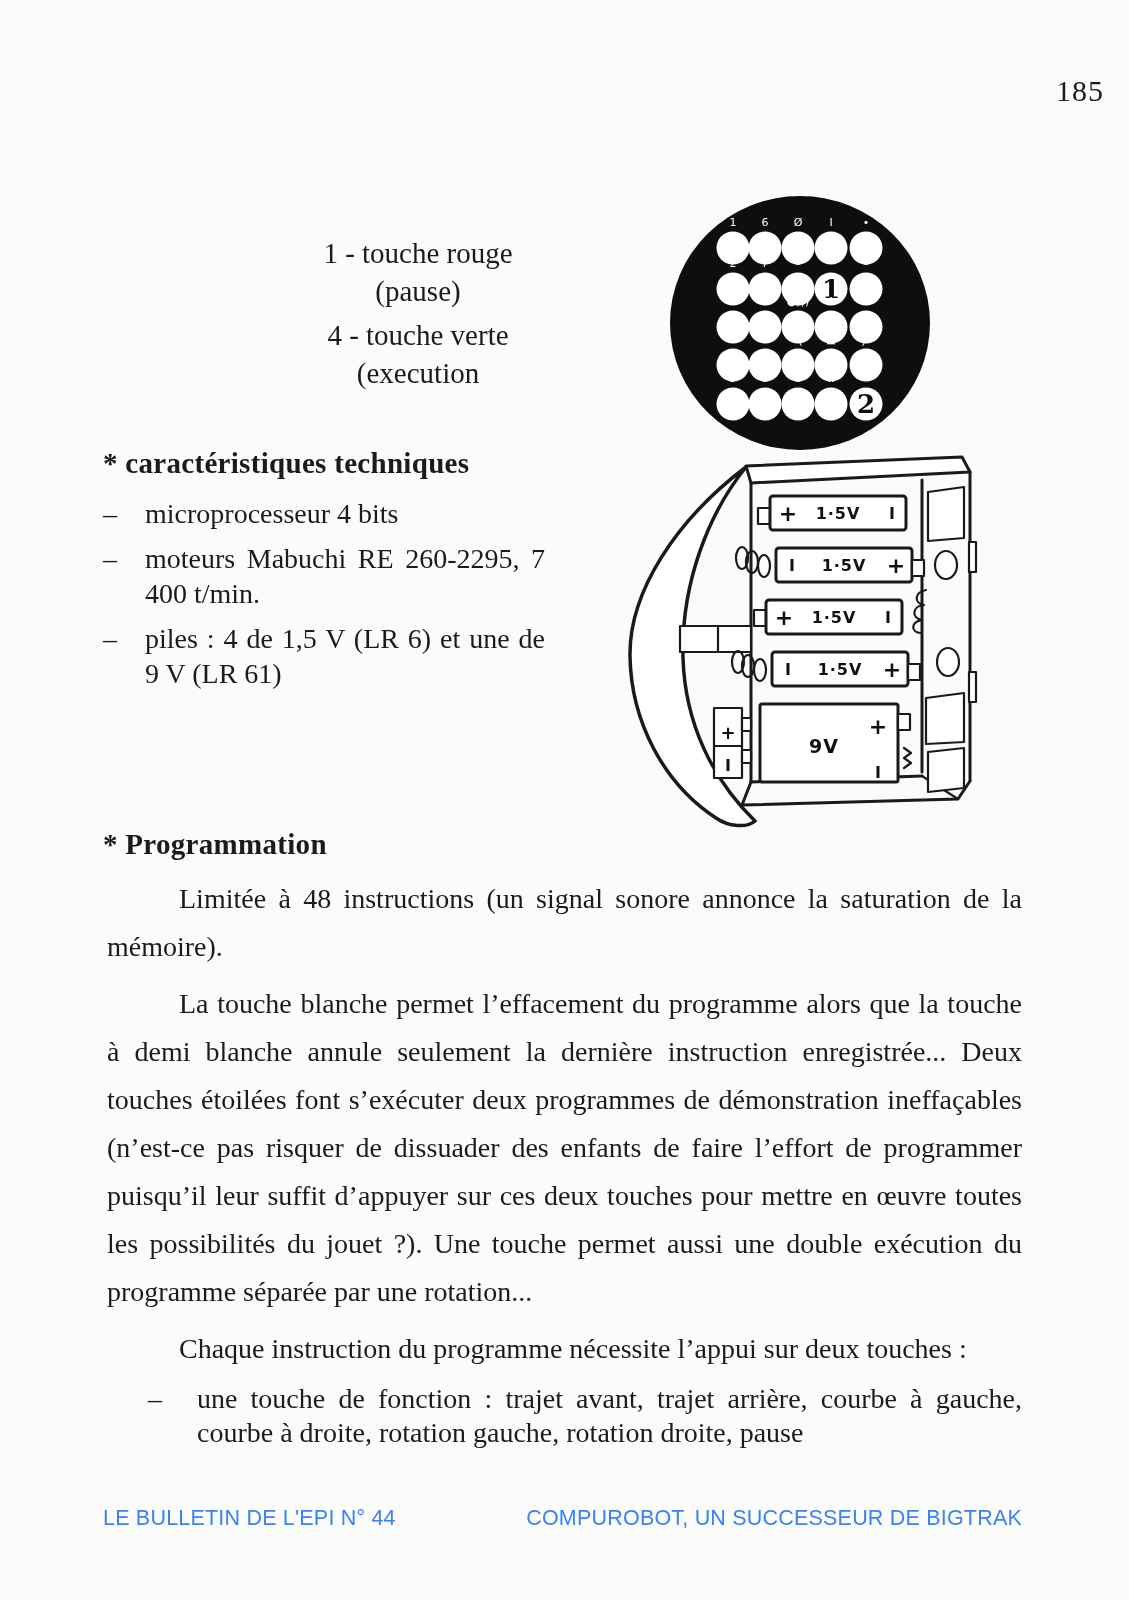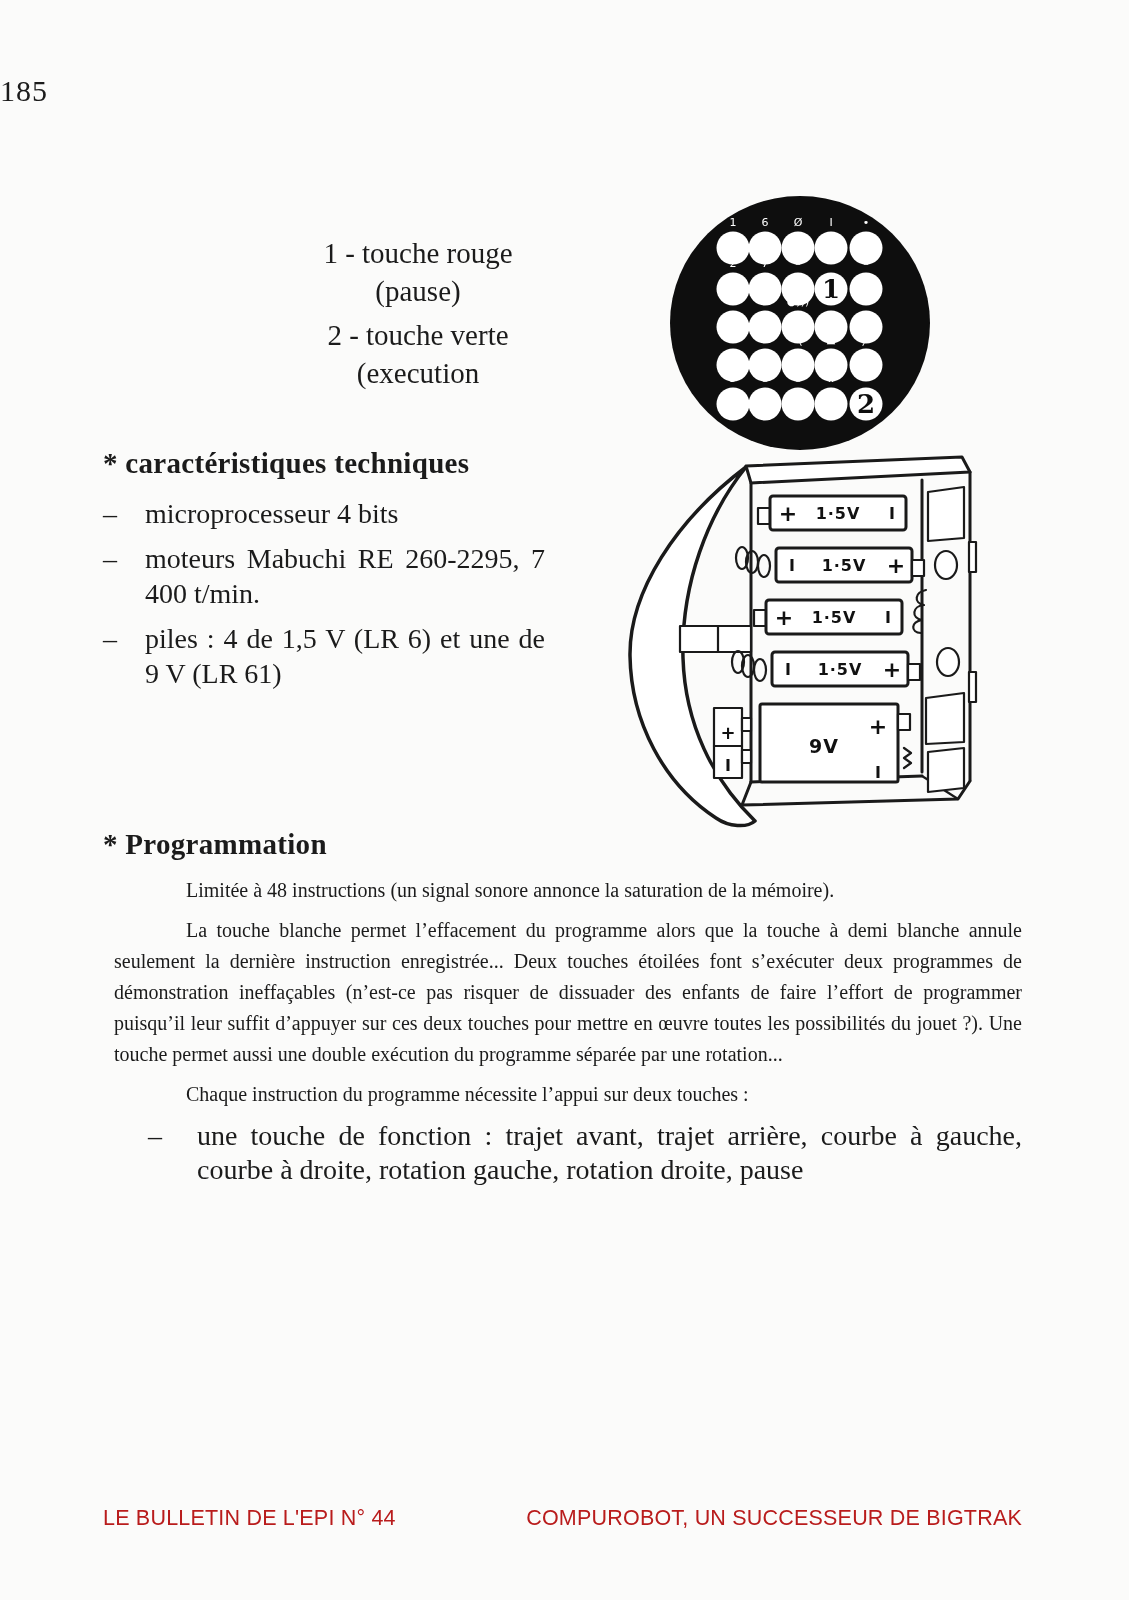--- a/index.html
+++ b/index.html
@@ -4,21 +4,21 @@
 <style>
   html,body{margin:0;padding:0;}
   body{
     width:1129px;height:1600px;position:relative;overflow:hidden;
     background:#fbfbfa;color:#1b1b1b;
     font-family:"Liberation Serif", serif;
   }
   .abs{position:absolute;}
 
   
-  #page-number{top:74px;left:0;width:1104px;text-align:left;
+  #page-number{top:74px;left:0;width:1104px;text-align:right;
     font-size:30px;letter-spacing:1px;}
 
   
   #captions{top:234px;left:280px;width:276px;text-align:center;
     font-size:29px;line-height:38px;}
   .cap-group{margin-bottom:6px;}
 
   
   #keypad-fig{top:194px;left:668px;}
   #battery-fig{top:450px;left:616px;}
@@ -30,44 +30,44 @@
   
   #tech{top:447px;left:103px;width:442px;}
   .sec-heading{font-size:29px;font-weight:bold;margin:0 0 16px 0;letter-spacing:.3px;}
   .tech-item{display:flex;margin-bottom:10px;font-size:28px;line-height:35px;}
   .dash-col{width:42px;flex:none;}
   .tech-text{flex:1;text-align:justify;}
 
   
   #prog{top:828px;left:103px;width:919px;}
   #prog .sec-heading{margin:0 0 14px 0;}
-  #prog p{margin:0 0 9px 11px;font-size:20px;line-height:31px;
+  #prog p{margin:0 0 9px 4px;font-size:28px;line-height:48px;
     text-align:justify;text-indent:72px;}
   .bullet-row{display:flex;font-size:28px;line-height:33.5px;padding-left:45px;}
   .bullet-dash{width:37px;flex:none;}
   .bullet-text{flex:1;text-align:justify;margin-left:12px;}
 
   
   #footer{top:1506px;left:103px;width:919px;display:flex;
     justify-content:space-between;
     font-family:"Liberation Sans",sans-serif;font-size:21.5px;
-    color:#b91c1c;letter-spacing:.2px;}
+    color:#3b82f6;letter-spacing:.2px;}
 </style>
 </head>
 <body>
 
 <div class="abs" id="page-number">185</div>
 
 <div class="abs" id="captions">
   <div class="cap-group">
     <div>1 - touche rouge</div>
     <div>(pause)</div>
   </div>
   <div class="cap-group">
-    <div>2 - touche verte</div>
+    <div>4 - touche verte</div>
     <div>(execution</div>
   </div>
 </div>
 
 <svg class="abs" id="keypad-fig" width="264" height="258" viewBox="0 0 264 258">
   <ellipse cx="132" cy="129" rx="130" ry="127" fill="#0e0e0e"></ellipse>
   <g id="keypad-keys">
       <circle cx="65" cy="54" r="16.5" fill="#ffffff"></circle>
       <text x="65" y="32" fill="#ffffff" font-size="11" text-anchor="middle" font-family="&quot;DejaVu Sans&quot;, sans-serif">1</text>
       <circle cx="97" cy="54" r="16.5" fill="#ffffff"></circle>

